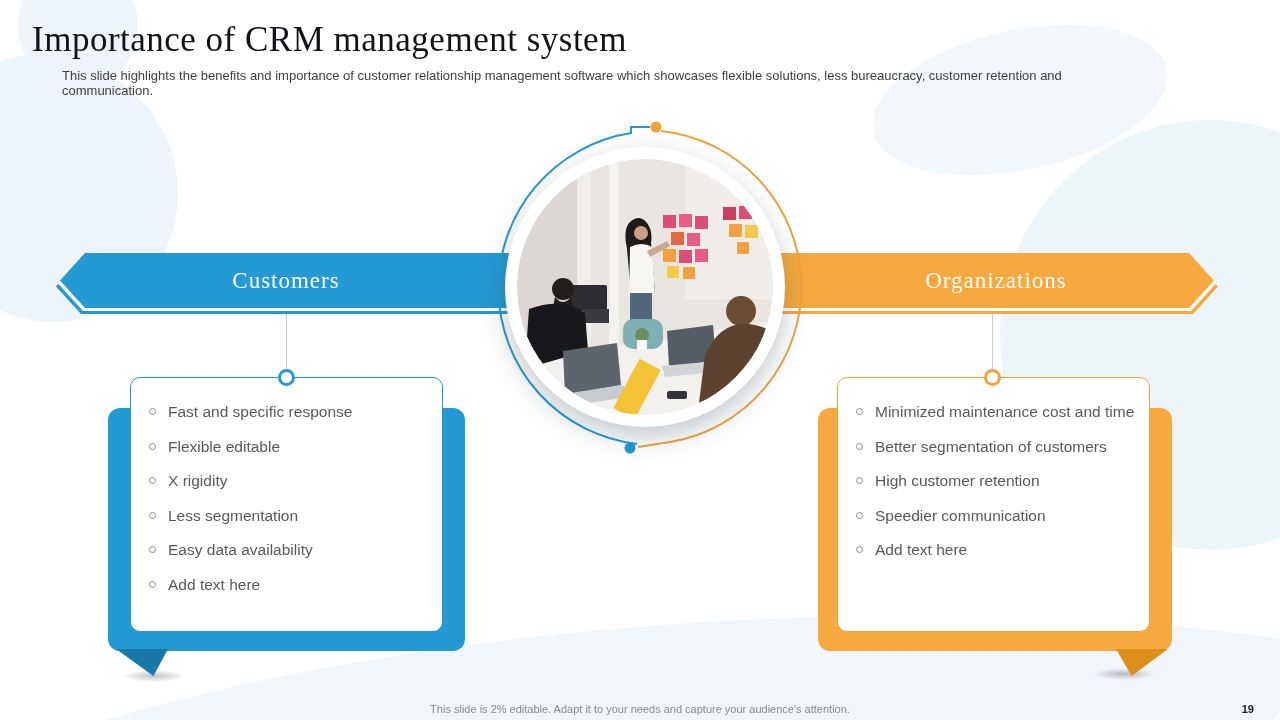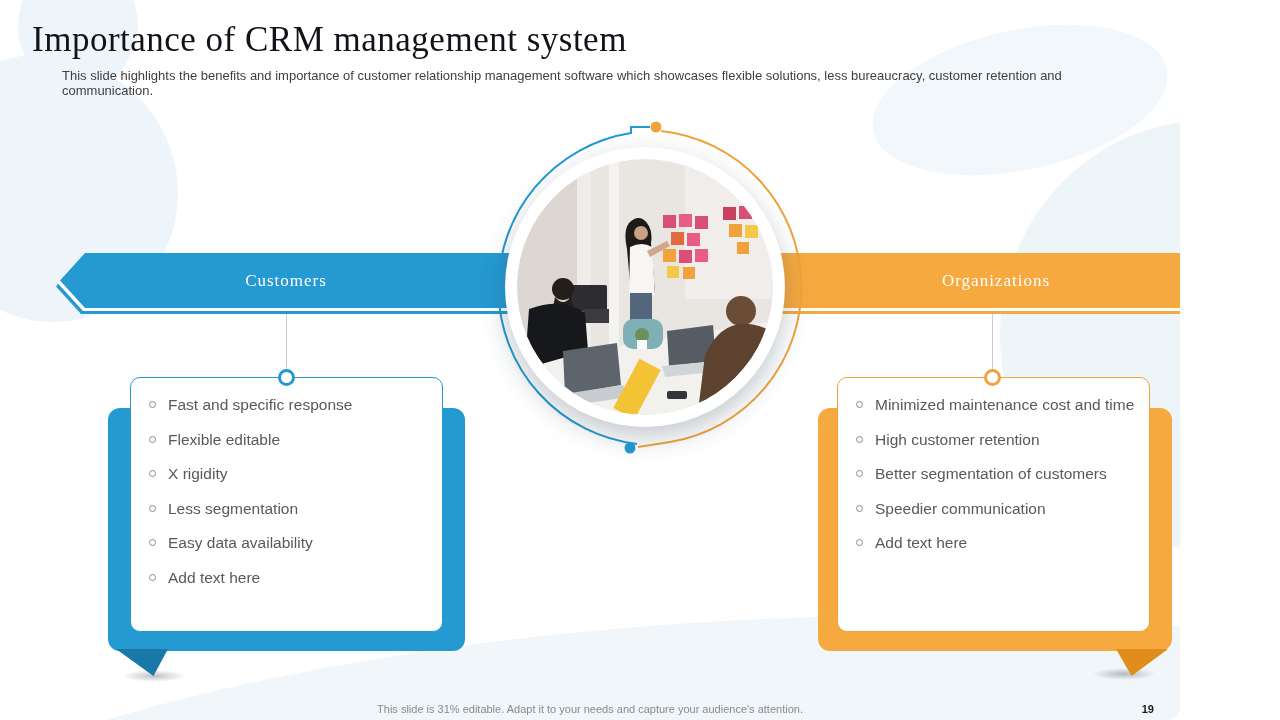--- a/index.html
+++ b/index.html
@@ -1,18 +1,18 @@
 <!DOCTYPE html>
 <html><head>
 <meta charset="utf-8">
 <style>
   * { margin:0; padding:0; box-sizing:border-box; }
   html,body { width:1280px; height:720px; }
   body { font-family:"Liberation Sans", sans-serif; background:#ffffff; overflow:hidden; }
-  .slide { position:relative; width:1180px; height:720px; background:#ffffff; overflow:hidden;border-radius:13px; }
+  .slide { position:relative; width:1280px; height:720px; background:#ffffff; overflow:hidden;border-radius:13px; }
 
   
   .blob { position:absolute; background:#eef5fa; z-index:0; }
   .blob-tl { left:-80px; top:60px; width:260px; height:260px; border-radius:45% 55% 50% 50%; transform:rotate(24deg); }
   .blob-tl2 { left:18px; top:-40px; width:120px; height:130px; border-radius:50%; }
   .blob-tr { left:870px; top:30px; width:300px; height:140px; border-radius:50%; transform:rotate(-12deg); background:#f1f7fb; }
   .blob-right { left:1000px; top:120px; width:420px; height:430px; border-radius:50%; background:#eef5f9; }
   .blob-bottom { left:-200px; top:620px; width:1900px; height:520px; border-radius:50%; transform:rotate(-3deg); background:#f0f6fa; }
 
   
@@ -25,21 +25,21 @@
   .banner-left { left:60px; width:452px; }
   .banner-left .shape { clip-path:polygon(25px 0, 100% 0, 100% 100%, 25px 100%, 0 50%); }
   .banner-left .echo-fill { background:#2599d2; transform:translate(-4px,6px); }
   .banner-left .echo-gap  { background:#ffffff; transform:translate(-2px,3px); }
   .banner-left .face { background:#2599d2; }
   .banner-right { left:778px; width:436px; }
   .banner-right .shape { clip-path:polygon(0 0, calc(100% - 25px) 0, 100% 50%, calc(100% - 25px) 100%, 0 100%); }
   .banner-right .echo-fill { background:#f6a93f; transform:translate(4px,6px); }
   .banner-right .echo-gap  { background:#ffffff; transform:translate(2px,3px); }
   .banner-right .face { background:#f6a93f; }
-  .banner-label { position:absolute; inset:0; display:flex; align-items:center; justify-content:center; font-family:"Liberation Serif", serif; font-size:17px; color:#ffffff; letter-spacing:1px; }
+  .banner-label { position:absolute; inset:0; display:flex; align-items:center; justify-content:center; font-family:"Liberation Serif", serif; font-size:23px; color:#ffffff; letter-spacing:1px; }
 
   
   .connector-line { position:absolute; top:308px; width:1px; height:62px; background:#c3ced6; z-index:1; }
   .connector-line.left { left:286px; }
   .connector-line.right { left:992px; }
   .connector-dot { position:absolute; top:369px; width:17px; height:17px; border-radius:50%; background:#ffffff; z-index:6; }
   .connector-dot.left { left:278px; border:3.5px solid #2599d2; }
   .connector-dot.right { left:984px; border:3.5px solid #f0a23c; }
 
   
@@ -47,21 +47,21 @@
   .backdrop.left { left:108px; width:357px; background:#2599d2; }
   .backdrop.right { left:818px; width:354px; background:#f6a93f; }
   .tail { position:absolute; top:649px; width:52px; height:27px; z-index:2; }
   .tail.left { left:116px; background:#1878a8; clip-path:polygon(0 0, 100% 0, 72% 100%); }
   .tail.right { left:1116px; background:#e08e1b; clip-path:polygon(0 0, 100% 0, 30% 100%); }
   .tail-shadow { position:absolute; width:64px; height:12px; background:radial-gradient(ellipse at center, rgba(20,30,40,0.28) 0%, rgba(20,30,40,0) 70%); z-index:1; }
   .tail-shadow.left { left:122px; top:670px; }
   .tail-shadow.right { left:1092px; top:668px; }
 
   
-  .card { position:absolute; top:377px; width:313px; height:255px; background:#ffffff; border-radius:10px; z-index:3; padding:17px 14px 0 18px; }
+  .card { position:absolute; top:377px; width:313px; height:255px; background:#ffffff; border-radius:10px; z-index:3; padding:24px 14px 0 18px; }
   .card.left { left:130px; border:1px solid #2599d2; }
   .card.right { left:837px; border:1px solid #f0a23c; }
   .card ul { list-style:none; }
   .card li { display:flex; align-items:flex-start; margin-bottom:14.5px; font-size:15.5px; color:#595959; line-height:20px; }
   .card li .bullet { flex:0 0 auto; width:7px; height:7px; border:1.3px solid #8c8c8c; border-radius:50%; margin:6px 12px 0 0; }
 
   
   .arcs { position:absolute; left:465px; top:107px; width:360px; height:360px; z-index:4; }
   .photo-ring { position:absolute; left:505px; top:147px; width:280px; height:280px; border-radius:50%; background:#ffffff; box-shadow:0 10px 26px rgba(40,60,80,0.28); z-index:5; }
   .photo { position:absolute; inset:12px; border-radius:50%; overflow:hidden; }
@@ -139,25 +139,25 @@
   </div>
 
   <div class="card right">
     <ul>
       <li>
           <span class="bullet"></span>
           <span>Minimized maintenance cost and time</span>
         </li>
       <li>
           <span class="bullet"></span>
+          <span>Better segmentation of customers</span>
+        </li>
+      <li>
+          <span class="bullet"></span>
           <span>High customer retention</span>
-        </li>
-      <li>
-          <span class="bullet"></span>
-          <span>Better segmentation of customers</span>
         </li>
       <li>
           <span class="bullet"></span>
           <span>Speedier communication</span>
         </li>
       <li>
           <span class="bullet"></span>
           <span>Add text here</span>
         </li>
     </ul>
@@ -236,16 +236,16 @@
           <rect x="108" y="202" width="24" height="56" fill="#f4c235" transform="rotate(28 120 230)"></rect>
           <rect x="188" y="238" width="22" height="15" fill="#f0a03c"></rect>
 
           <circle cx="224" cy="152" r="15" fill="#6b4c34"></circle>
           <path d="M188,196 q20,-44 62,-26 l8,86 -78,4z" fill="#5d432f"></path>
         </g>
       </svg>
     </div>
   </div>
 
-  <div class="footer-note">This slide is 31% editable.  Adapt it to your needs and capture your audience's attention.</div>
+  <div class="footer-note">This slide is 2% editable.  Adapt it to your needs and capture your audience's attention.</div>
   <div class="page-number">19</div>
 
 </div>
 
 </body></html>

